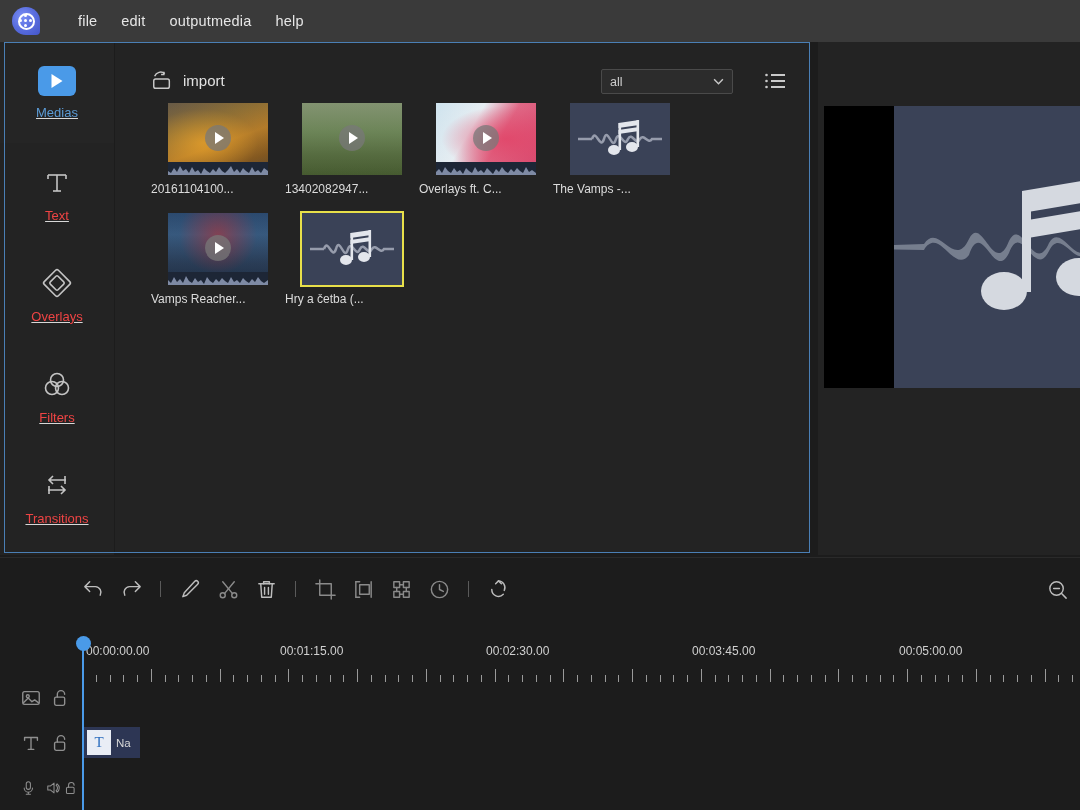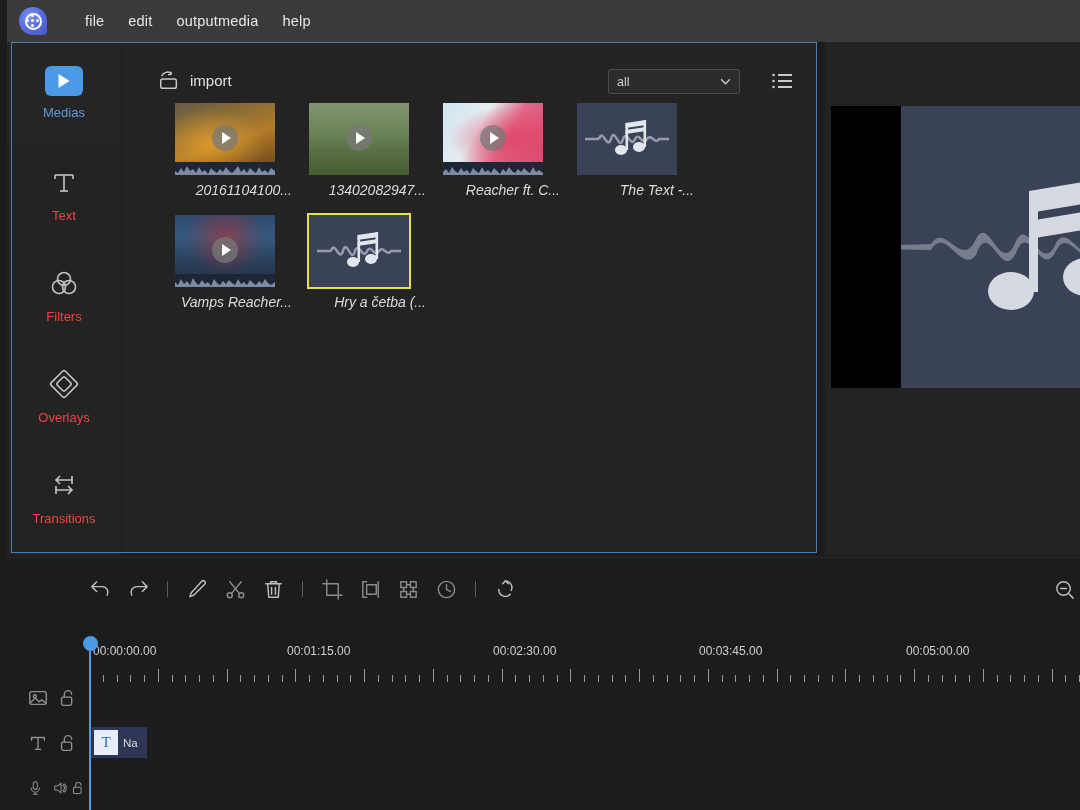--- a/index.html
+++ b/index.html
@@ -3,21 +3,21 @@
 <meta charset="utf-8">
 <style>
   * { box-sizing: border-box; margin: 0; padding: 0; }
   html, body {
     width: 1080px; height: 810px;
     background: #1c1c1c;
     font-family: "Liberation Sans", sans-serif;
     overflow: hidden;
     color: #d8d8d8;
   }
-  #app { position: relative; width: 1032px; height: 810px; margin-left: 7px; }
+  #app { position: relative; width: 1032px; height: 810px; }
 
   
   .menubar {
     position: absolute; left: 0; top: 0; width: 1080px; height: 42px;
     background: #3a3a3a;
     display: flex; align-items: center;
   }
   .logo {
     width: 28px; height: 28px; margin-left: 12px; margin-right: 20px;
     border-radius: 50% 50% 4px 50%;
@@ -40,20 +40,21 @@
   .menuitem {
     font-size: 14.5px; color: #e6e6e6; padding: 4px 12px; cursor: default;
     letter-spacing: .2px;
   }
   .menu-file { margin-left: 6px; }
 
   
   .rail {
     position: absolute; left: 0; top: 42px; width: 114px; height: 513px;
     background: #232323;
+    text-decoration: underline;
   }
   .rail-item {
     width: 114px; height: 101px;
     display: flex; flex-direction: column; align-items: center; justify-content: center;
     gap: 9px; cursor: default;
   }
   .rail-item .rlabel { font-size: 13px; color: #ef4444; }
   .rail-item.active { background: #252525; }
   .rail-item.active .rlabel { color: #5b9bd5; }
   .icon-medias {
@@ -123,22 +124,22 @@
     background: rgba(120,120,120,.75);
     display: flex; align-items: center; justify-content: center;
   }
   .play-badge::before {
     content: ""; border-left: 9px solid #fff;
     border-top: 6px solid transparent; border-bottom: 6px solid transparent;
     margin-left: 3px;
   }
   .audio-thumb { background: #3a4257; display: flex; align-items: center; justify-content: center; position: relative; }
   .mname {
-    text-align: right; font-size: 14px; color: #dcdcdc;
-    margin-top: 7px; white-space: nowrap; overflow: hidden; font-style: italic;
+    text-align: left; font-size: 12px; color: #dcdcdc;
+    margin-top: 7px; white-space: nowrap; overflow: hidden;
   }
   .tint { position: absolute; inset: 0; }
 
   
   .preview-panel {
     position: absolute; left: 818px; top: 42px; width: 262px; height: 513px;
     background: #232323;
   }
   .preview-stage {
     position: absolute; left: 6px; top: 64px; width: 262px; height: 282px;
@@ -248,33 +249,33 @@
         <path d="M17 10 v16"></path>
         <path d="M8 10 v4"></path>
         <path d="M26 10 v4"></path>
         <path d="M13 26 h8"></path>
       </svg>
       <div class="rlabel">Text</div>
     </div>
 
     <div class="rail-item">
       <svg class="rail-svg" viewBox="0 0 34 34">
+        <rect x="7" y="7" width="20" height="20" rx="2" transform="rotate(45 17 17)"></rect>
+        <rect x="11.5" y="11.5" width="11" height="11" rx="1.5" transform="rotate(45 17 17)"></rect>
+      </svg>
+      <div class="rlabel">Overlays</div>
+    </div>
+
+    <div class="rail-item">
+      <svg class="rail-svg" viewBox="0 0 34 34">
         <circle cx="17" cy="13" r="6.5"></circle>
         <circle cx="12" cy="21" r="6.5"></circle>
         <circle cx="22" cy="21" r="6.5"></circle>
       </svg>
       <div class="rlabel">Filters</div>
-    </div>
-
-    <div class="rail-item">
-      <svg class="rail-svg" viewBox="0 0 34 34">
-        <rect x="7" y="7" width="20" height="20" rx="2" transform="rotate(45 17 17)"></rect>
-        <rect x="11.5" y="11.5" width="11" height="11" rx="1.5" transform="rotate(45 17 17)"></rect>
-      </svg>
-      <div class="rlabel">Overlays</div>
     </div>
 
     <div class="rail-item">
       <svg class="rail-svg" viewBox="0 0 34 34">
         <path d="M26 12 H9 M13 8 l-4 4 4 4"></path>
         <path d="M25 8 v8"></path>
         <path d="M8 22 H25 M21 18 l4 4 -4 4"></path>
         <path d="M9 18 v8"></path>
       </svg>
       <div class="rlabel">Transitions</div>
@@ -335,38 +336,38 @@
         <div class="media-item">
           <div class="thumb" style="background:linear-gradient(120deg,#cfe3ee 0%,#e8eef2 35%,#e15a7a 60%,#d8365f 100%);">
             <div class="tint" style="background:radial-gradient(ellipse at 70% 50%, rgba(225,70,105,.8) 0%, rgba(210,230,240,.1) 65%);"></div>
             <div class="play-badge"></div>
             <div class="wave-strip">
               <svg viewBox="0 0 100 13" preserveAspectRatio="none">
                 <path d="M0 13 L0 10 L3 7 L6 11 L9 5 L12 9 L15 11 L18 6 L21 10 L24 8 L27 12 L30 6 L33 9 L36 11 L39 5 L42 10 L45 8 L48 11 L51 6 L54 9 L57 12 L60 7 L63 10 L66 5 L69 9 L72 11 L75 7 L78 10 L81 6 L84 9 L87 11 L90 5 L93 10 L96 8 L100 11 L100 13 Z" fill="#7e8aa4"></path>
               </svg>
             </div>
           </div>
-          <div class="mname">Reacher ft. C...</div>
+          <div class="mname">Overlays ft. C...</div>
         </div>
 
         <div class="media-item">
           <div class="thumb audio-thumb">
             <svg viewBox="0 0 100 60" style="width:100%;height:100%;">
               <path d="M8 30 L22 30 M22 30 C26 18 30 42 34 30 C38 16 42 44 46 30 C50 20 54 40 58 30 C62 22 66 38 70 30 C74 24 78 36 82 30 L92 30" stroke="#b6bbc8" stroke-width="2.5" fill="none" opacity=".75"></path>
               <g fill="#e3e6ec">
                 <ellipse cx="44" cy="41" rx="6" ry="5"></ellipse>
                 <ellipse cx="62" cy="38" rx="6" ry="5"></ellipse>
                 <rect x="48.5" y="14" width="2.6" height="27"></rect>
                 <rect x="66.5" y="11" width="2.6" height="27"></rect>
                 <path d="M48.5 14 L69 11 L69 16 L48.5 19 Z"></path>
                 <path d="M48.5 21 L69 18 L69 22 L48.5 25 Z"></path>
               </g>
             </svg>
           </div>
-          <div class="mname">The Text -...</div>
+          <div class="mname">The Vamps -...</div>
         </div>
 
         <div class="media-item">
           <div class="thumb" style="background:linear-gradient(180deg,#2c4a6e 0%,#3a5c80 30%,#2a3b52 70%,#1e2a3c 100%);">
             <div class="tint" style="background:radial-gradient(ellipse at 50% 30%, rgba(200,40,40,.5) 0%, rgba(40,70,110,.15) 55%);"></div>
             <div class="play-badge"></div>
             <div class="wave-strip">
               <svg viewBox="0 0 100 13" preserveAspectRatio="none">
                 <path d="M0 13 L0 8 L3 11 L6 5 L9 10 L12 7 L15 11 L18 4 L21 9 L24 11 L27 6 L30 10 L33 8 L36 12 L39 5 L42 9 L45 11 L48 7 L51 10 L54 6 L57 9 L60 11 L63 5 L66 10 L69 8 L72 11 L75 6 L78 9 L81 11 L84 7 L87 10 L90 5 L93 9 L96 11 L100 8 L100 13 Z" fill="#7e8aa4"></path>
               </svg>

